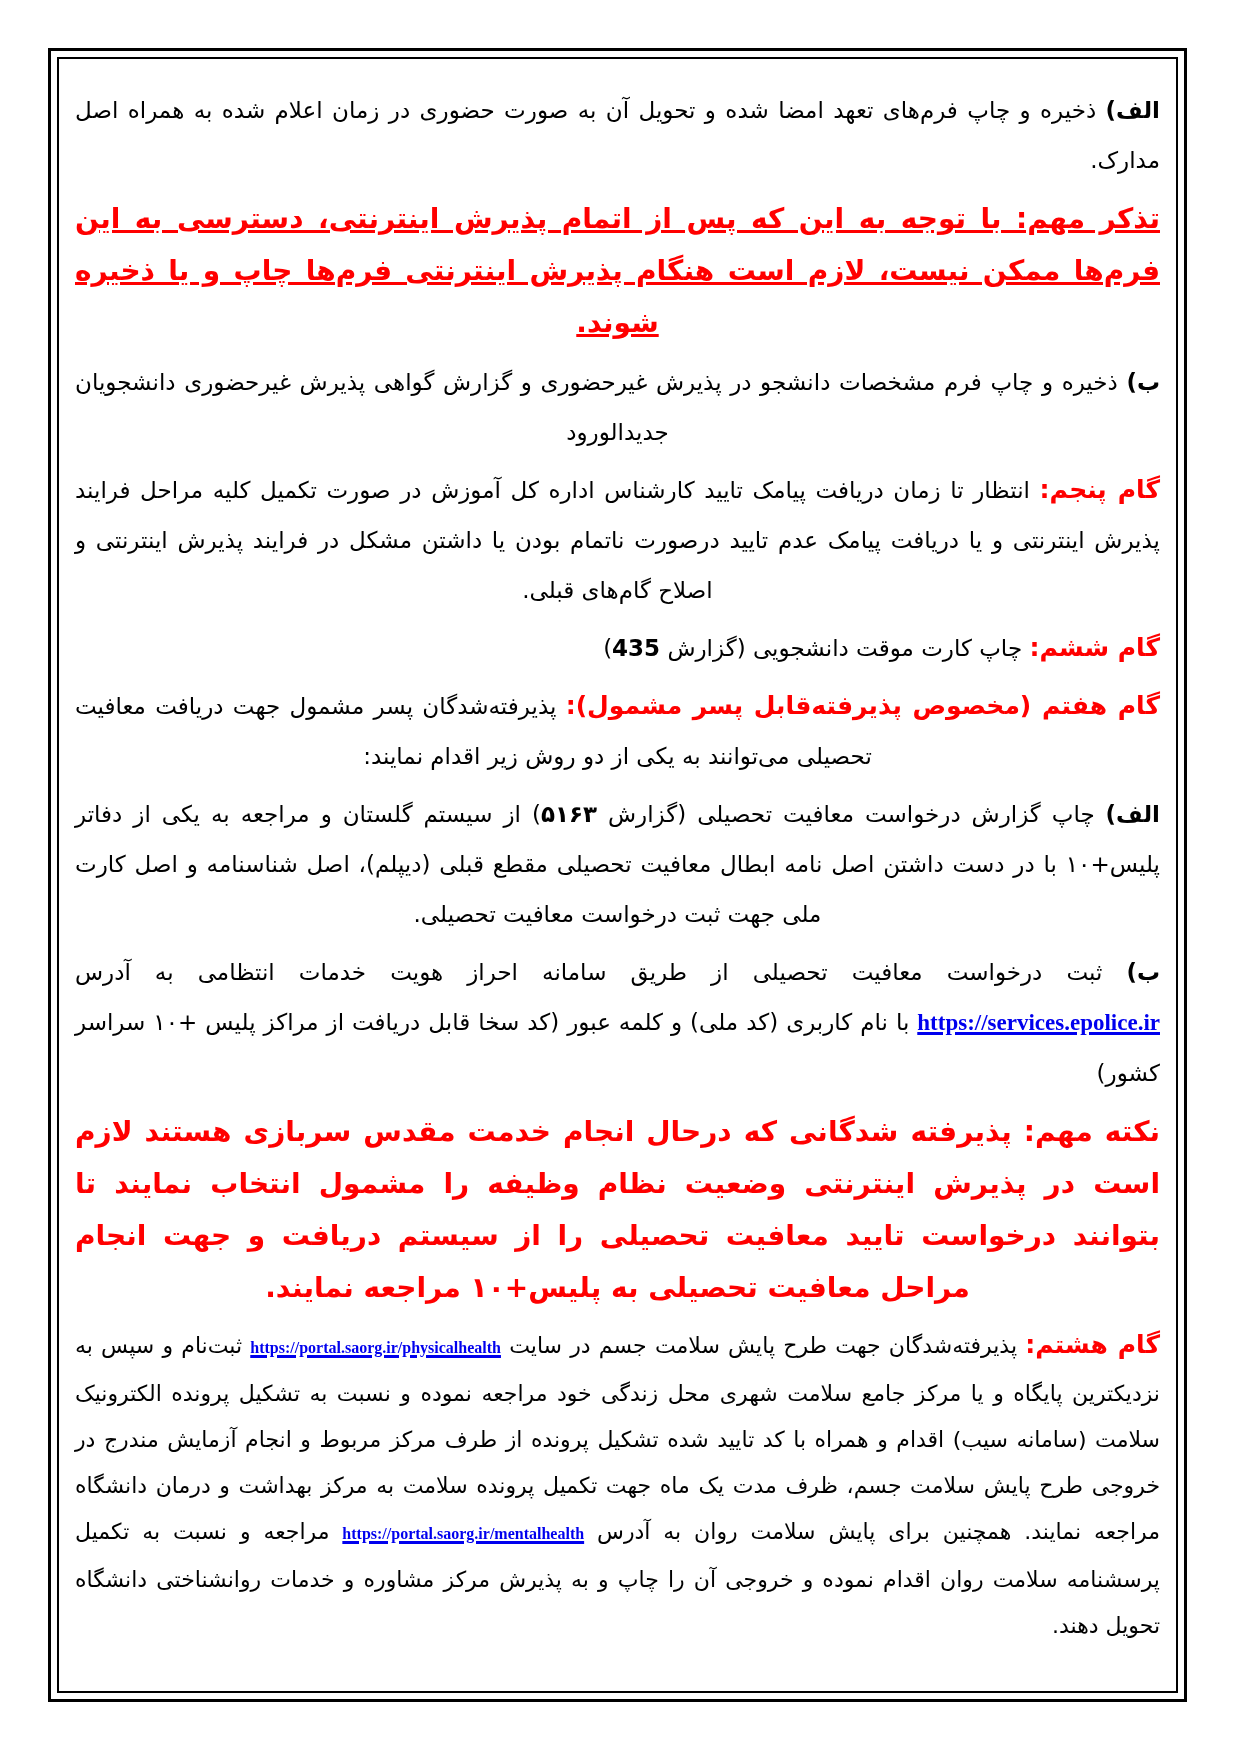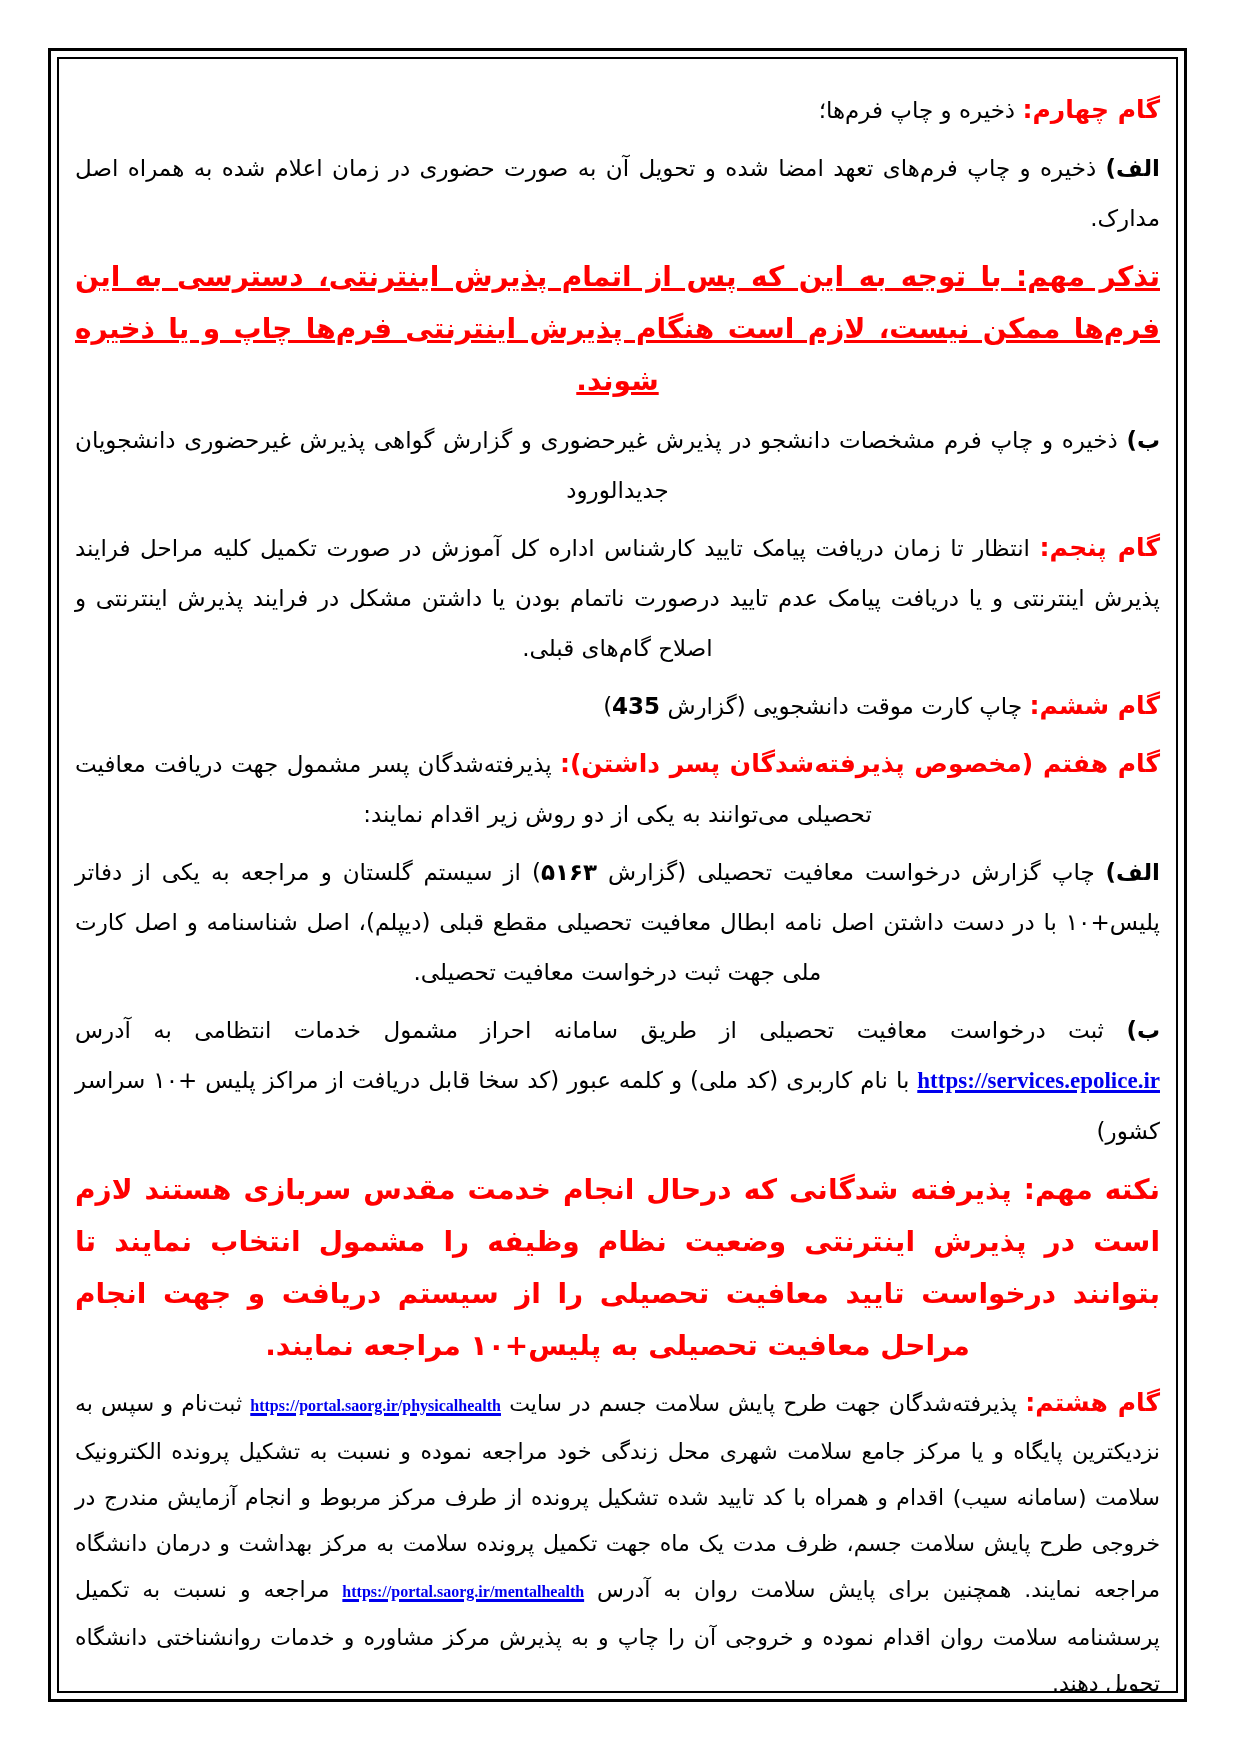--- a/index.html
+++ b/index.html
@@ -69,37 +69,36 @@
   .step8-body .url { font-size: 16px; }
 </style>
 </head>
 <body>
 
 <div class="page">
   <div class="frame-outer">
     <div class="frame-inner">
       <div class="content">
 
-        <p class="para align-right"><span class="step-label">گام چهارم:</span><span> ذخیره و چاپ فرم‌ها؛</span></p>
 
         <p class="para last-right"><span class="bold">الف)</span><span> ذخیره و چاپ فرم‌های تعهد امضا شده و تحویل آن به صورت حضوری در زمان اعلام شده به همراه اصل مدارک.</span></p>
 
         <p class="para notice underlined last-center"><span>تذکر مهم: با توجه به این که پس از اتمام پذیرش اینترنتی، دسترسی به این فرم‌ها ممکن نیست، لازم است هنگام پذیرش اینترنتی فرم‌ها چاپ و یا ذخیره شوند.</span></p>
 
         <p class="para last-center"><span class="bold">ب)</span><span> ذخیره و چاپ فرم مشخصات دانشجو در پذیرش غیرحضوری و گزارش گواهی پذیرش غیرحضوری دانشجویان جدیدالورود</span></p>
 
         <p class="para mt last-center"><span class="step-label">گام پنجم:</span><span> انتظار تا زمان دریافت پیامک تایید کارشناس اداره کل آموزش در صورت تکمیل کلیه مراحل فرایند پذیرش اینترنتی و یا دریافت پیامک عدم تایید درصورت ناتمام بودن یا داشتن مشکل در فرایند پذیرش اینترنتی و اصلاح گام‌های قبلی.</span></p>
 
         <p class="para mt align-right"><span class="step-label">گام ششم:</span><span> چاپ کارت موقت دانشجویی (گزارش </span><span class="bold">435</span><span>)</span></p>
 
-        <p class="para mt last-center"><span class="step-label">گام هفتم (مخصوص پذیرفته‌شدگان پسر داشتن):</span><span> پذیرفته‌شدگان پسر مشمول جهت دریافت معافیت تحصیلی می‌توانند به یکی از دو روش زیر اقدام نمایند:</span></p>
+        <p class="para mt last-center"><span class="step-label">گام هفتم (مخصوص پذیرفته‌قابل پسر مشمول):</span><span> پذیرفته‌شدگان پسر مشمول جهت دریافت معافیت تحصیلی می‌توانند به یکی از دو روش زیر اقدام نمایند:</span></p>
 
         <p class="para last-center"><span class="bold">الف)</span><span> چاپ گزارش درخواست معافیت تحصیلی (گزارش </span><span class="bold">۵۱۶۳</span><span>) از سیستم گلستان و مراجعه به یکی از دفاتر پلیس+۱۰ با در دست داشتن اصل نامه ابطال معافیت تحصیلی مقطع قبلی (دیپلم)، اصل شناسنامه و اصل کارت ملی جهت ثبت درخواست معافیت تحصیلی.</span></p>
 
-        <p class="para last-right"><span class="bold">ب)</span><span> ثبت درخواست معافیت تحصیلی از طریق سامانه احراز مشمول خدمات انتظامی به آدرس </span><a class="url" dir="ltr" href="#">https://services.epolice.ir</a><span> با نام کاربری (کد ملی) و کلمه عبور (کد سخا قابل دریافت از مراکز پلیس +۱۰ سراسر کشور)</span></p>
+        <p class="para last-right"><span class="bold">ب)</span><span> ثبت درخواست معافیت تحصیلی از طریق سامانه احراز هویت خدمات انتظامی به آدرس </span><a class="url" dir="ltr" href="#">https://services.epolice.ir</a><span> با نام کاربری (کد ملی) و کلمه عبور (کد سخا قابل دریافت از مراکز پلیس +۱۰ سراسر کشور)</span></p>
 
         <p class="para mt notice last-center"><span>نکته مهم: پذیرفته شدگانی که درحال انجام خدمت مقدس سربازی هستند لازم است در پذیرش اینترنتی وضعیت نظام وظیفه را مشمول انتخاب نمایند تا بتوانند درخواست تایید معافیت تحصیلی را از سیستم دریافت و جهت انجام مراحل معافیت تحصیلی به پلیس+۱۰ مراجعه نمایند.</span></p>
 
         <p class="para mt step8-body last-right"><span class="step-label">گام هشتم:</span><span> پذیرفته‌شدگان جهت طرح پایش سلامت جسم در سایت </span><a class="url" dir="ltr" href="#">https://portal.saorg.ir/physicalhealth</a><span> ثبت‌نام و سپس به نزدیکترین پایگاه و یا مرکز جامع سلامت شهری محل زندگی خود مراجعه نموده و نسبت به تشکیل پرونده الکترونیک سلامت (سامانه سیب) اقدام و همراه با کد تایید شده تشکیل پرونده از طرف مرکز مربوط و انجام آزمایش مندرج در خروجی طرح پایش سلامت جسم، ظرف مدت یک ماه جهت تکمیل پرونده سلامت به مرکز بهداشت و درمان دانشگاه مراجعه نمایند. همچنین برای پایش سلامت روان به آدرس </span><a class="url" dir="ltr" href="#">https://portal.saorg.ir/mentalhealth</a><span> مراجعه و نسبت به تکمیل پرسشنامه سلامت روان اقدام نموده و خروجی آن را چاپ و به پذیرش مرکز مشاوره و خدمات روانشناختی دانشگاه تحویل دهند.</span></p>
 
       </div>
     </div>
   </div>
 </div>
 

